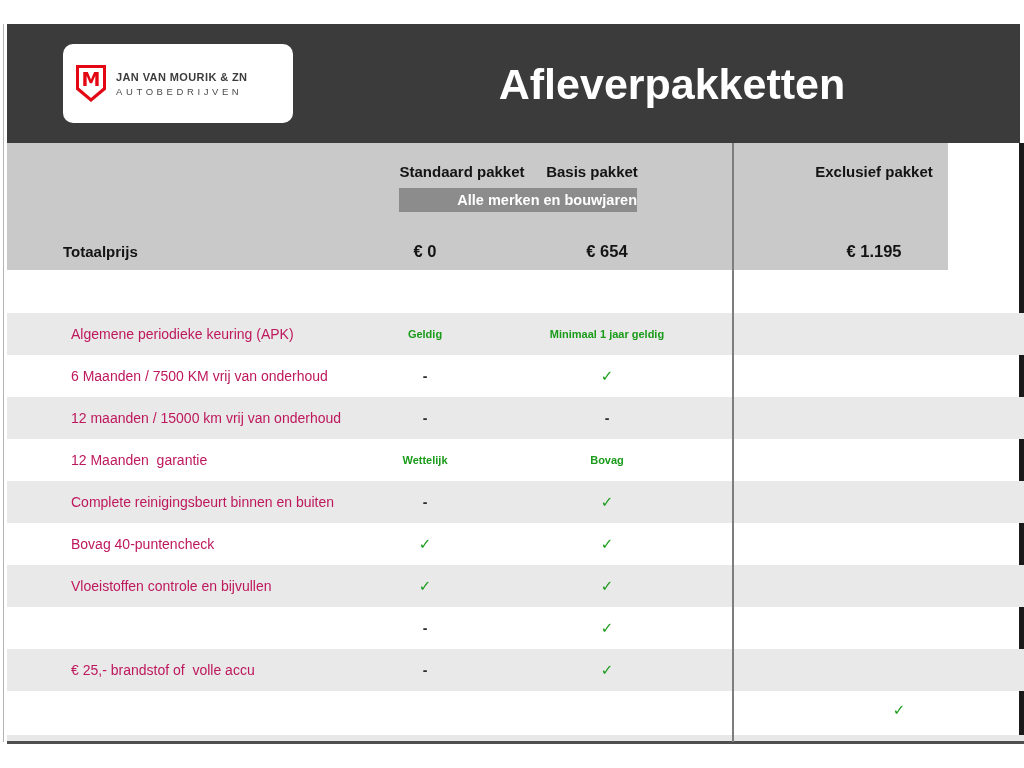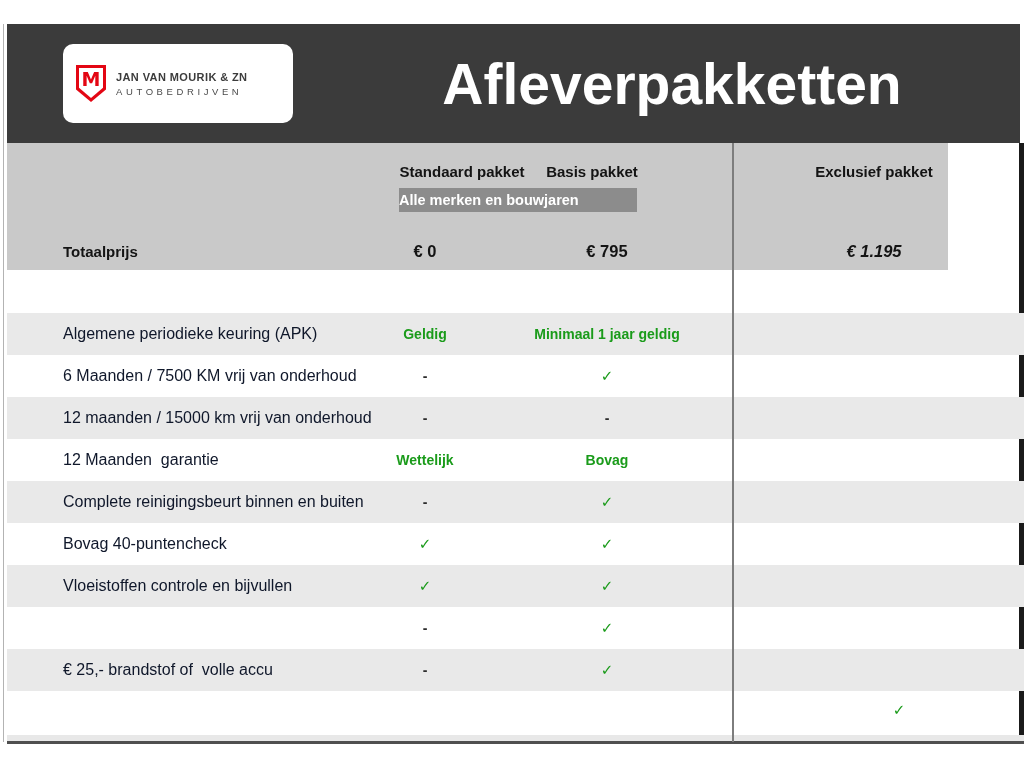--- a/index.html
+++ b/index.html
@@ -14,44 +14,44 @@
 
   
   .topbar { position: absolute; left: 7px; top: 24px; width: 1013px; height: 119px; background: #3b3b3b; z-index: 2; }
   .logo-card { position: absolute; left: 56px; top: 20px; width: 230px; height: 79px; background: #ffffff; border-radius: 10px; display: flex; align-items: center; padding-left: 13px; }
   .shield { position: relative; width: 30px; height: 37px; background: #e30613; clip-path: polygon(0 0, 100% 0, 100% 66%, 50% 100%, 0 66%); flex: 0 0 auto; }
   .shield::before { content: ""; position: absolute; left: 3px; top: 3px; right: 3px; bottom: 4px; background: #ffffff; clip-path: polygon(0 0, 100% 0, 100% 66%, 50% 100%, 0 66%); }
   .shield-m { position: absolute; left: 0; top: 3px; width: 100%; text-align: center; font-family: "DejaVu Sans", sans-serif; font-weight: 700; font-size: 19px; color: #e30613; z-index: 1; }
   .brand-text { margin-left: 10px; }
   .brand-name { font-size: 11px; font-weight: 700; color: #3c3c3c; letter-spacing: 0.4px; white-space: nowrap; }
   .brand-sub { font-size: 9.5px; color: #4a4a4a; letter-spacing: 3.6px; margin-top: 3px; white-space: nowrap; }
-  .title { position: absolute; left: 665px; top: 50%; transform: translate(-50%, -50%); color: #ffffff; font-size: 57px; font-weight: 700; white-space: nowrap; }
+  .title { position: absolute; left: 665px; top: 50%; transform: translate(-50%, -50%); color: #ffffff; font-size: 43px; font-weight: 700; white-space: nowrap; }
 
   
   .pricing-head { position: absolute; left: 7px; top: 143px; width: 941px; height: 127px; background: #c9c9c9; z-index: 2; }
   .col-name { position: absolute; top: 20px; transform: translateX(-50%); font-size: 15px; font-weight: 700; color: #141414; white-space: nowrap; }
   .col-name.c0 { left: 455px; } .col-name.c1 { left: 585px; } .col-name.c2 { left: 867px; }
-  .badge { position: absolute; top: 45px; height: 24px; line-height: 24px; background: #8c8c8c; color: #ffffff; font-weight: 700; font-size: 14.5px; text-align: left; white-space: nowrap; }
+  .badge { position: absolute; top: 45px; height: 24px; line-height: 24px; background: #8c8c8c; color: #ffffff; font-weight: 700; font-size: 14.5px; text-align: right; white-space: nowrap; }
   .badge.b-left { left: 392px; width: 238px; }
   .badge.b-right { left: 770px; width: 197px; }
   .total-label { position: absolute; left: 56px; top: 100px; font-size: 15px; font-weight: 700; color: #141414; }
   .price { position: absolute; top: 99px; transform: translateX(-50%); font-size: 16.5px; font-weight: 700; color: #141414; white-space: nowrap; }
-  .price.p0 { left: 418px; } .price.p1 { left: 600px; } .price.p2 { left: 867px; font-style: italic; }
+  .price.p0 { left: 418px; } .price.p1 { left: 600px; } .price.p2 { left: 867px; }
 
   
   .divider-v { position: absolute; left: 732px; top: 143px; width: 2px; height: 599px; background: #7d7d7d; z-index: 4; }
 
   
   .rows { position: absolute; left: 7px; top: 313px; width: 1017px; z-index: 2; }
   .row { position: relative; height: 42px; width: 1012px; background: #ffffff; }
   .row.row-gray { width: 1017px; background: #e9e9e9; }
-  .row-label { position: absolute; left: 56px; top: 50%; transform: translateY(-50%); font-size: 16px; color: #0f172a; line-height: 1.3; white-space: pre-wrap; }
+  .row-label { position: absolute; left: 64px; top: 50%; transform: translateY(-50%); font-size: 14px; color: #be185d; line-height: 1.3; white-space: pre-wrap; }
   .cell { position: absolute; top: 50%; transform: translate(-50%, -50%); white-space: nowrap; }
   .cell.cell-0 { left: 418px; } .cell.cell-1 { left: 600px; text-align: right; } .cell.cell-2 { left: 892px; margin-top: 40px; }
-  .cell.val-text { font-size: 14px; font-weight: 700; color: #1a9b1a; }
+  .cell.val-text { font-size: 11px; font-weight: 700; color: #1a9b1a; }
   .cell.check { font-family: "DejaVu Sans", sans-serif; font-size: 15px; font-weight: 700; color: #1a9b1a; }
   .cell.dash { font-size: 14px; font-weight: 700; color: #2b2b2b; }
 
   
   .bottom-strip { position: absolute; left: 7px; top: 735px; width: 1017px; height: 6px; background: #e8e8e8; z-index: 2; }
   .bottom-line { position: absolute; left: 7px; top: 741px; width: 1017px; height: 3px; background: #4f4f4f; z-index: 3; }
 </style>
 </head>
 <body>
 
@@ -73,21 +73,21 @@
     <h1 class="title">Afleverpakketten</h1>
   </header>
 
   <section class="pricing-head">
     <div class="col-name c0">Standaard pakket</div>
     <div class="col-name c1">Basis pakket</div>
     <div class="col-name c2">Exclusief pakket</div>
     <div class="badge b-left">Alle merken en bouwjaren</div>
     <div class="total-label">Totaalprijs</div>
     <div class="price p0">€ 0</div>
-    <div class="price p1">€ 795</div>
+    <div class="price p1">€ 654</div>
     <div class="price p2">€ 1.195</div>
   </section>
 
   <div class="divider-v"></div>
 
   <section class="rows" id="rows">
       <div class="row row-gray">
         <div class="row-label">Algemene periodieke keuring (APK)</div>
         <div class="cell cell-0 val-text">Geldig</div>
         <div class="cell cell-1 val-text">Minimaal 1 jaar geldig</div>

